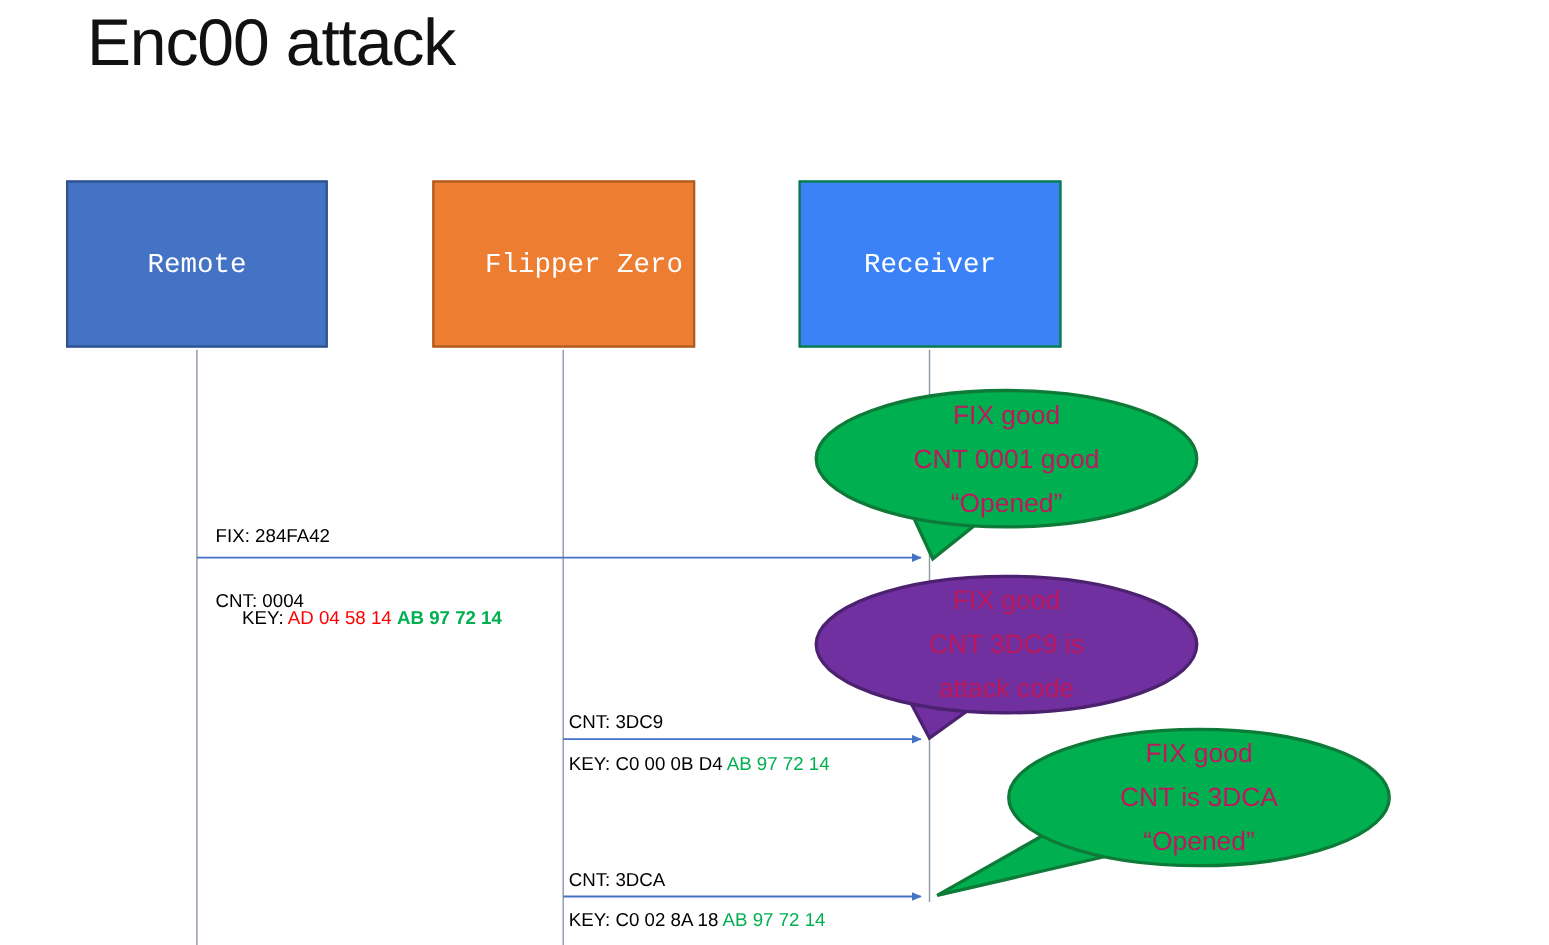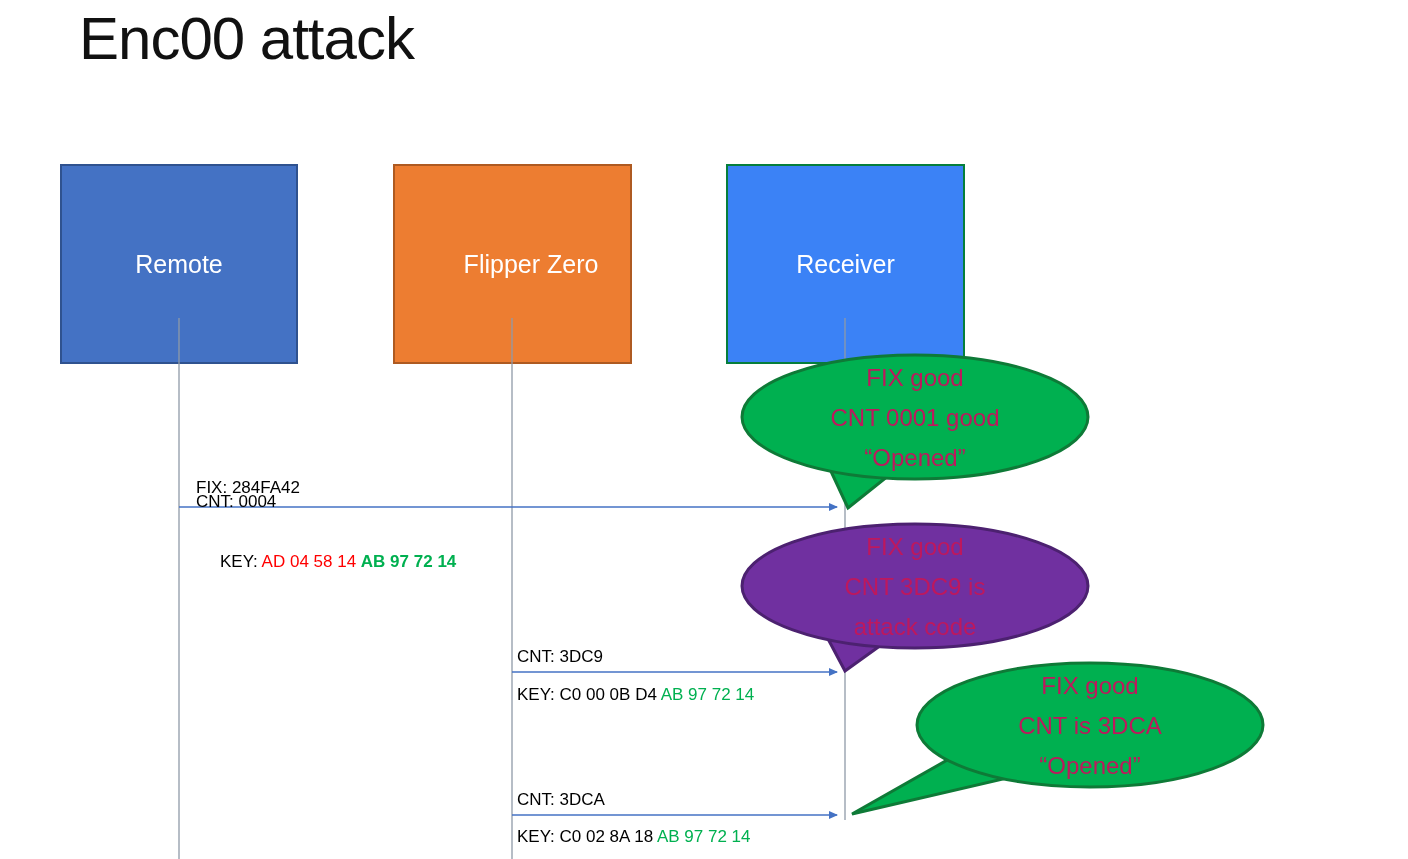--- a/index.html
+++ b/index.html
@@ -17,28 +17,29 @@
     top: 0px;
     margin: 4px;
     font-size: 60px;
     font-weight: 400;
     color: #111111;
     letter-spacing: -1px;
   }
   .actor {
     position: absolute;
     top: 164px;
-    height: 200px;
+    height: 152px;
     width: 238px;
     display: flex;
     align-items: center;
     justify-content: center;
     color: #ffffff;
     font-size: 25px;
     box-sizing: border-box;
+    font-family: Liberation Mono, monospace;
   }
   .actor-remote   { left: 60px;  background: #4472C4; border: 2px solid #2F528F; }
   .actor-flipper  { left: 393px; background: #ED7D31; border: 2px solid #AE5A21; width: 239px; padding-left: 37px; }
   .actor-receiver { left: 726px; background: #3b82f6; border: 2px solid #067E3C; width: 239px; }
 
   .overlay {
     position: absolute;
     left: 0; top: 0;
     width: 1408px; height: 859px;
     pointer-events: none;
@@ -110,21 +111,21 @@
       <ellipse class="bubble-purple" cx="915" cy="586" rx="173" ry="62"></ellipse>
     </g>
 
     <g>
       <path class="bubble-green" d="M 972 746 L 1042 770 L 852 814 Z"></path>
       <ellipse class="bubble-green" cx="1090" cy="725" rx="173" ry="62"></ellipse>
     </g>
   </svg>
 
   <div class="msg" style="left:196px; top:474px;">FIX: 284FA42</div>
-  <div class="msg" style="left:196px; top:488px;">CNT: 0004</div>
+  <div class="msg" style="left:196px; top:533px;">CNT: 0004</div>
   <div class="msg" style="left:196px; top:548px;margin-left:24px;">
     <span>KEY: </span><span class="red">AD 04 58 14 </span><span class="green bold">AB 97 72 14</span>
   </div>
 
   <div class="msg" style="left:517px; top:643px;">CNT: 3DC9</div>
   <div class="msg" style="left:517px; top:681px;">
     <span>KEY: C0 00 0B D4 </span><span class="green">AB 97 72 14</span>
   </div>
 
   <div class="msg" style="left:517px; top:786px;">CNT: 3DCA</div>

